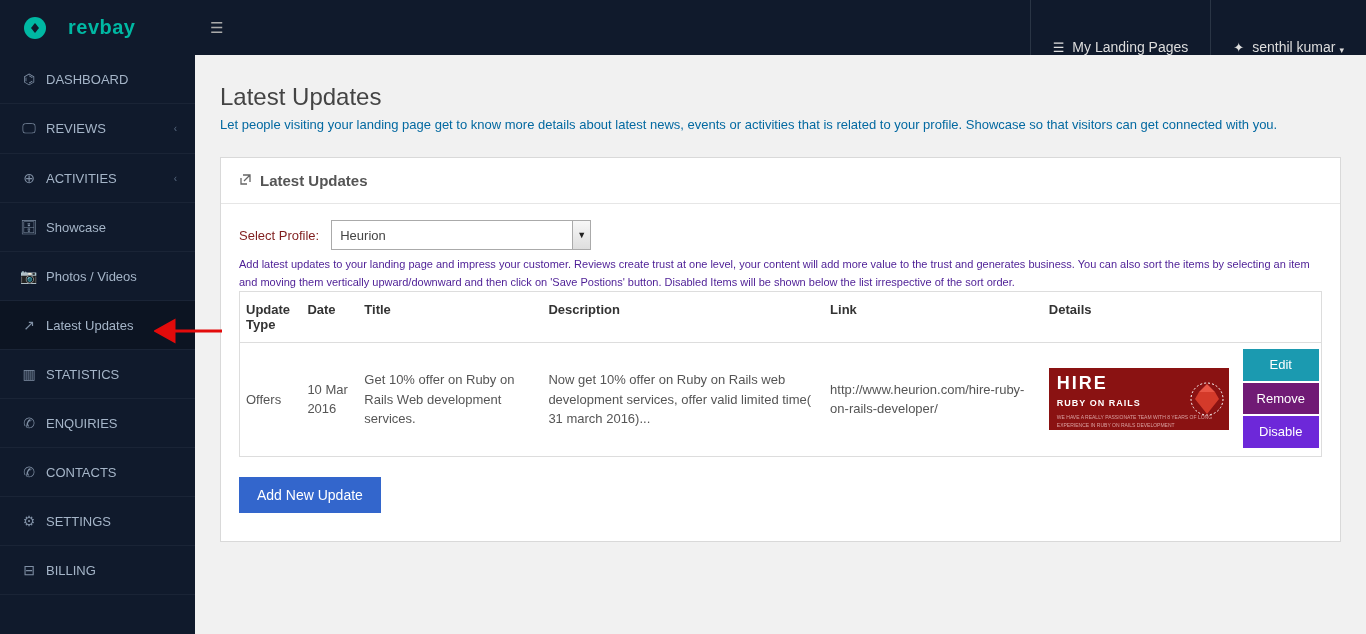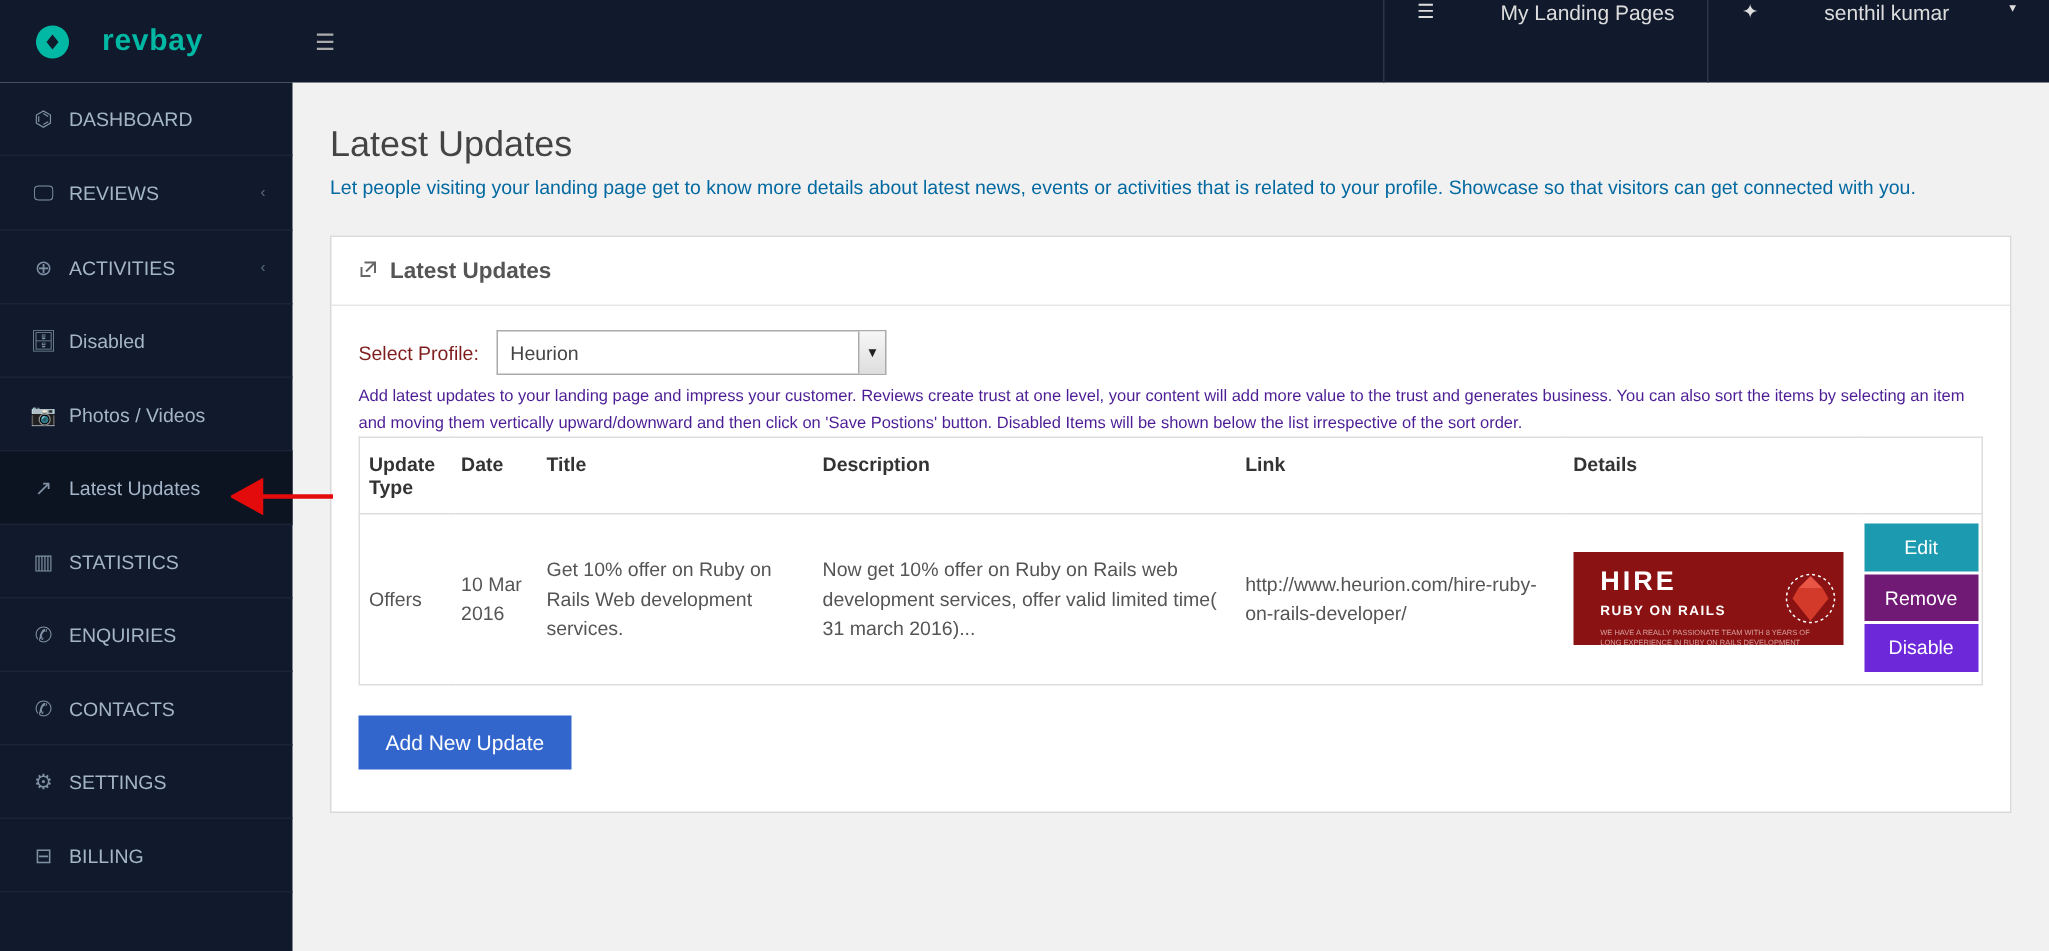--- a/index.html
+++ b/index.html
@@ -5,21 +5,21 @@
 * { margin: 0; padding: 0; box-sizing: border-box; }
 body { font-family: -apple-system, BlinkMacSystemFont, "Segoe UI", Arial, sans-serif; font-size: 13px; color: #555; background: #f1f1f1; width: 1366px; height: 634px; overflow: hidden; position: relative; }
 
 
 .topbar { height: 55px; background: #101a2c; display: flex; align-items: center; color: #ccc; position: relative; }
 .logo { width: 195px; display: flex; align-items: flex-end; padding-left: 24px; gap: 16px; }
 .logo-circle { width: 22px; height: 22px; border-radius: 50%; background: #00b8a3; display: flex; align-items: center; justify-content: center; margin-right: 6px; }
 .logo-text { font-size: 20px; font-weight: 600; color: #00b8a3; letter-spacing: 0.5px; }
 .hamburger { color: #aaa; font-size: 15px; cursor: pointer; padding: 0 15px; }
 .topbar-right { margin-left: auto; display: flex; height: 100%; }
-.topbar-item { border-left: 1px solid #2a3545; display: flex; align-items: flex-start; padding: 0 22px; color: #ddd; font-size: 14px; cursor: pointer; gap: 36px; }
+.topbar-item { border-left: 1px solid #2a3545; display: flex; align-items: flex-end; padding: 0 22px; color: #ddd; font-size: 14px; cursor: pointer; }
 .topbar-item .ic { margin-right: 8px; font-size: 13px; }
 
 
 .sidebar { position: absolute; top: 55px; left: 0; width: 195px; bottom: 0; background: #101a2c; }
 .sb-item { display: flex; align-items: center; padding: 16px 18px; color: #a5b5c8; font-size: 13px; border-bottom: 1px solid #1a2436; cursor: pointer; text-transform: uppercase; font-weight: 400; position: relative; }
 .sb-item.lower { text-transform: none; }
 .sb-item .sb-icon { width: 22px; text-align: center; margin-right: 6px; font-size: 14px; color: #7f8fa4; }
 .sb-chevron { margin-left: auto; font-size: 10px; color: #5a6b82; }
 .sb-item.active { background: #0c1422; }
 
@@ -50,21 +50,21 @@
 td { padding: 16px 8px; border-bottom: 1px solid #ddd; vertical-align: middle; color: #555; line-height: 1.5; }
 th:first-child, td:first-child { padding-left: 6px; }
 .col-type { width: 60px; }
 .col-date { width: 58px; }
 .col-title { width: 192px; }
 .col-desc { width: 298px; }
 .col-link { width: 222px; }
 .col-details { width: 200px; }
 .col-actions { width: 70px; }
 
-.img-banner { width: 180px; height: 62px; background: #8a1212; color: #fff; position: relative; display: flex; align-items: flex-start; padding: 6px 18px; overflow: hidden; }
+.img-banner { width: 180px; height: 62px; background: #8a1212; color: #fff; position: relative; display: flex; align-items: center; padding: 6px 8px; overflow: hidden; }
 .img-banner .line1 { font-size: 18px; font-weight: 800; letter-spacing: 2px; }
 .img-banner .line2 { font-size: 9px; font-weight: 700; letter-spacing: 1px; }
 .img-banner .line3 { font-size: 5px; color: #d9a0a0; margin-top: 4px; }
 .ruby-gem { position: absolute; right: 2px; top: 6px; width: 40px; height: 50px; }
 
 .action-btn { display: block; text-align: center; color: #fff; padding: 6px 14px; font-size: 13px; margin-bottom: 2px; cursor: pointer; }
 .btn-edit { background: #1b9ab0; }
 .btn-remove { background: #701a75; }
 .btn-disable { background: #6d28d9; }
 
@@ -108,21 +108,21 @@
       <span>REVIEWS</span>
       <span class="sb-chevron">‹</span>
     </div>
     <div class="sb-item">
       <span class="sb-icon">⊕</span>
       <span>ACTIVITIES</span>
       <span class="sb-chevron">‹</span>
     </div>
     <div class="sb-item lower">
       <span class="sb-icon">🗄</span>
-      <span>Disabled</span>
+      <span>Showcase</span>
     </div>
     <div class="sb-item lower">
       <span class="sb-icon">📷</span>
       <span>Photos / Videos</span>
     </div>
     <div class="sb-item lower active">
       <span class="sb-icon">↗</span>
       <span>Latest Updates</span>
     </div>
     <div class="sb-item">

